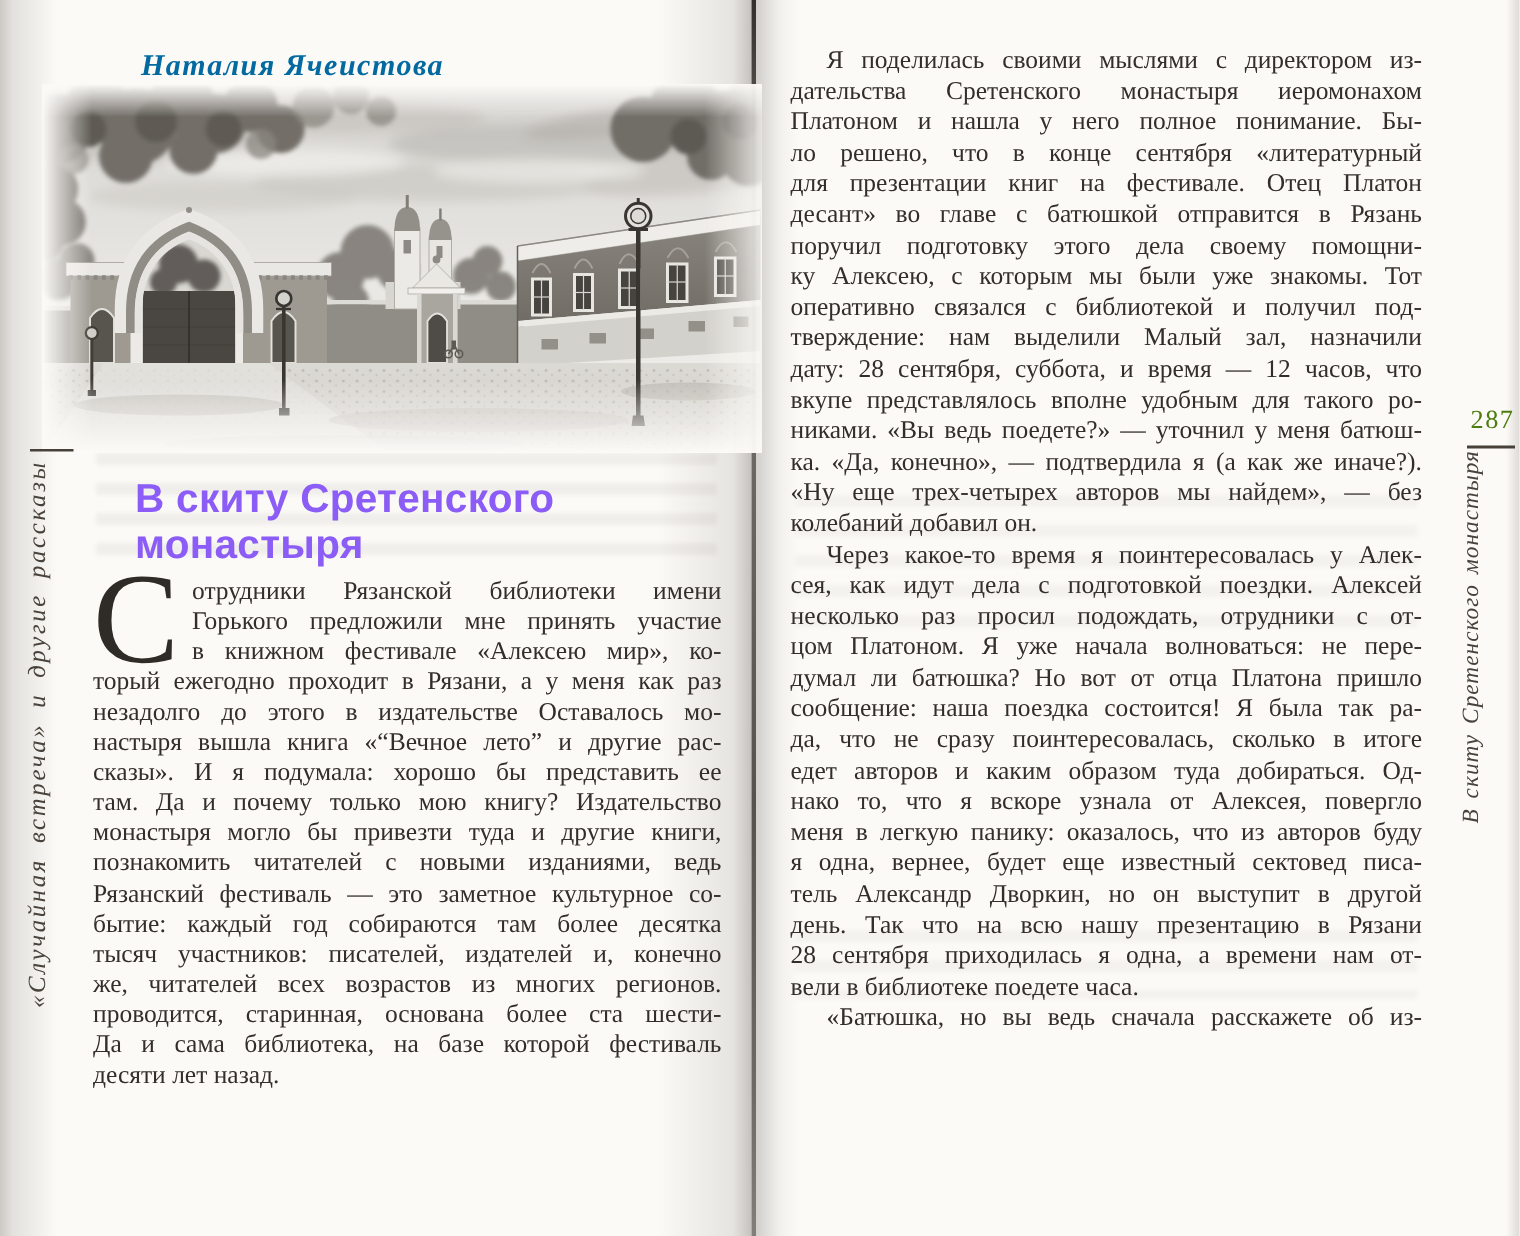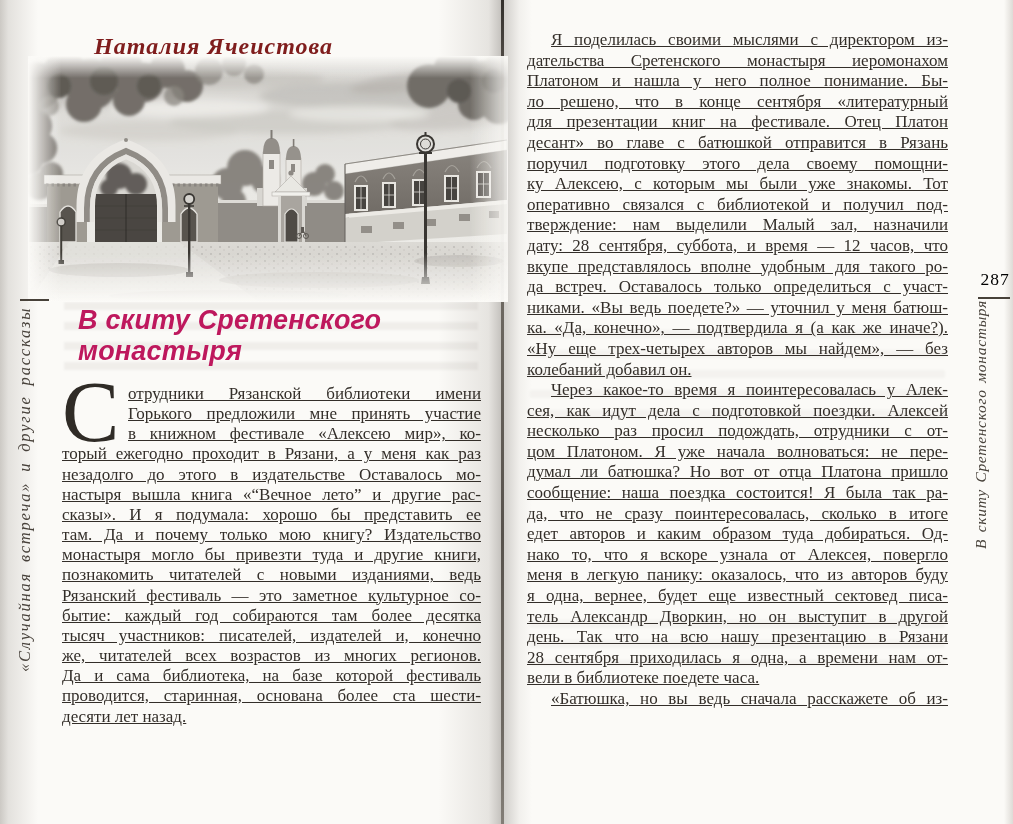--- a/index.html
+++ b/index.html
@@ -16,43 +16,43 @@
      background:linear-gradient(180deg,#33302c 0%,#59544e 10%,#6e6962 35%,#57524c 65%,#6e6962 88%,#837e77 100%);}
   .gutter-shade-r{position:absolute;left:504px;top:0;bottom:0;width:28px;
      background:linear-gradient(90deg,rgba(58,51,44,.22) 0%,rgba(90,80,70,.06) 55%,rgba(90,80,70,0) 100%);}
   
   .bleed{position:absolute;opacity:.09;filter:blur(1.3px);pointer-events:none;
      background:repeating-linear-gradient(180deg,rgba(104,94,84,.8) 0 8px,transparent 8px 20px);}
   .bleed.b1{left:64px;top:262px;width:414px;height:118px;}
   .bleed.b2{left:530px;top:330px;width:415px;height:92px;opacity:.06;}
   .bleed.b3{left:530px;top:620px;width:415px;height:46px;opacity:.06;}
   
-  .author{position:absolute;left:94px;top:33px;font-size:24px;font-weight:bold;font-style:italic;
-     letter-spacing:1px;color:#7f1d1d;}
+  .author{position:absolute;left:94px;top:33px;font-size:20px;font-weight:bold;font-style:italic;
+     letter-spacing:1px;color:#0369a1;}
   .illus{position:absolute;left:28px;top:56px;width:480px;height:246px;opacity:.97;}
   .illus svg{display:block;}
   .illus .fade{position:absolute;inset:0;pointer-events:none;background:
      linear-gradient(90deg,#fbfaf7 0%,rgba(251,250,247,0) 7%,rgba(251,250,247,0) 92%,rgba(251,250,247,.85) 100%),
      linear-gradient(180deg,#fbfaf7 0%,rgba(251,250,247,0) 9%,rgba(251,250,247,0) 80%,#fbfaf7 100%);}
-  .title{position:absolute;left:74px;top:301px;margin:4px;font-family:"Liberation Sans",sans-serif;
-     font-weight:bold;font-style:italic;font-size:27px;line-height:31px;color:#be185d;letter-spacing:.2px;}
-  .col{position:absolute;font-size:17px;text-decoration:underline;}
+  .title{position:absolute;left:74px;top:301px;margin:16px;font-family:"Liberation Sans",sans-serif;
+     font-weight:bold;font-size:27px;line-height:31px;color:#8b5cf6;letter-spacing:.2px;}
+  .col{position:absolute;font-size:17px;}
   .body-left{left:62px;top:384px;width:419px;line-height:20.15px;}
   .body-right{left:527px;top:30px;width:421px;line-height:20.6px;}
   .ln{text-align:justify;text-align-last:justify;}
   .ln.jl{text-align-last:left;}
   .ln.fi{text-indent:24px;}
   .dropcap{float:left;width:58px;height:60px;margin:0 8px 0 0;font-size:86px;line-height:58px;
      color:#2f2b26;position:relative;top:-1px;}
   
   .rule{position:absolute;height:2px;background:#474139;}
   .rule.rl{left:20px;top:299px;width:29px;}
   .rule.rr{left:978px;top:297px;width:32px;}
   .pagenum{position:absolute;left:979px;top:269px;width:32px;text-align:center;font-size:17.5px;
-     color:#000000;letter-spacing:1px;}
+     color:#4d7c0f;letter-spacing:1px;}
   .vert{position:absolute;white-space:nowrap;font-style:italic;color:#48423b;
      transform:rotate(-90deg);transform-origin:0 0;}
   .vert.vl{left:15px;top:672px;font-size:16.5px;letter-spacing:1.8px;word-spacing:4px;}
   .vert.vr{left:972px;top:549px;font-size:15.5px;letter-spacing:.7px;word-spacing:2px;}
 </style>
 </head>
 <body>
 
 <div class="spread">
 
@@ -318,22 +318,22 @@
         <div class="ln">незадолго до этого в издательстве Оставалось мо-</div>
         <div class="ln">настыря вышла книга «“Вечное лето” и другие рас-</div>
         <div class="ln">сказы». И я подумала: хорошо бы представить ее</div>
         <div class="ln">там. Да и почему только мою книгу? Издательство</div>
         <div class="ln">монастыря могло бы привезти туда и другие книги,</div>
         <div class="ln">познакомить читателей с новыми изданиями, ведь</div>
         <div class="ln">Рязанский фестиваль — это заметное культурное со-</div>
         <div class="ln">бытие: каждый год собираются там более десятка</div>
         <div class="ln">тысяч участников: писателей, издателей и, конечно</div>
         <div class="ln">же, читателей всех возрастов из многих регионов.</div>
+        <div class="ln">проводится, старинная, основана более ста шести-</div>
         <div class="ln">Да и сама библиотека, на базе которой фестиваль</div>
-        <div class="ln">проводится, старинная, основана более ста шести-</div>
         <div class="ln jl">десяти лет назад.</div>
       </div>
   </div>
 
   <div class="rule rl"></div>
   <div class="vert vl">«Случайная встреча» и другие рассказы</div>
 
   <div class="col body-right">
     <div>
 
@@ -342,21 +342,20 @@
         <div class="ln">Платоном и нашла у него полное понимание. Бы-</div>
         <div class="ln">ло решено, что в конце сентября «литературный</div>
         <div class="ln">для презентации книг на фестивале. Отец Платон</div>
         <div class="ln">десант» во главе с батюшкой отправится в Рязань</div>
         <div class="ln">поручил подготовку этого дела своему помощни-</div>
         <div class="ln">ку Алексею, с которым мы были уже знакомы. Тот</div>
         <div class="ln">оперативно связался с библиотекой и получил под-</div>
         <div class="ln">тверждение: нам выделили Малый зал, назначили</div>
         <div class="ln">дату: 28 сентября, суббота, и время — 12 часов, что</div>
         <div class="ln">вкупе представлялось вполне удобным для такого ро-</div>
-        <div class="ln">да встреч. Оставалось только определиться с участ-</div>
         <div class="ln">никами. «Вы ведь поедете?» — уточнил у меня батюш-</div>
         <div class="ln">ка. «Да, конечно», — подтвердила я (а как же иначе?).</div>
         <div class="ln">«Ну еще трех-четырех авторов мы найдем», — без</div>
         <div class="ln jl">колебаний добавил он.</div>
         <div class="ln fi">Через какое-то время я поинтересовалась у Алек-</div>
         <div class="ln">сея, как идут дела с подготовкой поездки. Алексей</div>
         <div class="ln">несколько раз просил подождать, отрудники с от-</div>
         <div class="ln">цом Платоном. Я уже начала волноваться: не пере-</div>
         <div class="ln">думал ли батюшка? Но вот от отца Платона пришло</div>
         <div class="ln">сообщение: наша поездка состоится! Я была так ра-</div>

